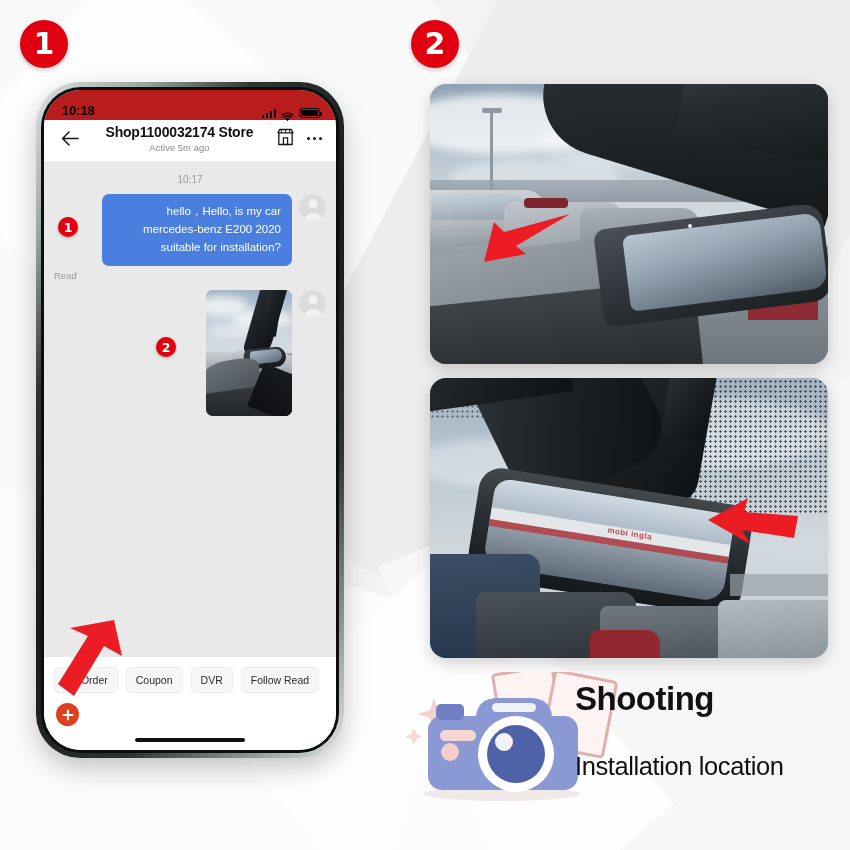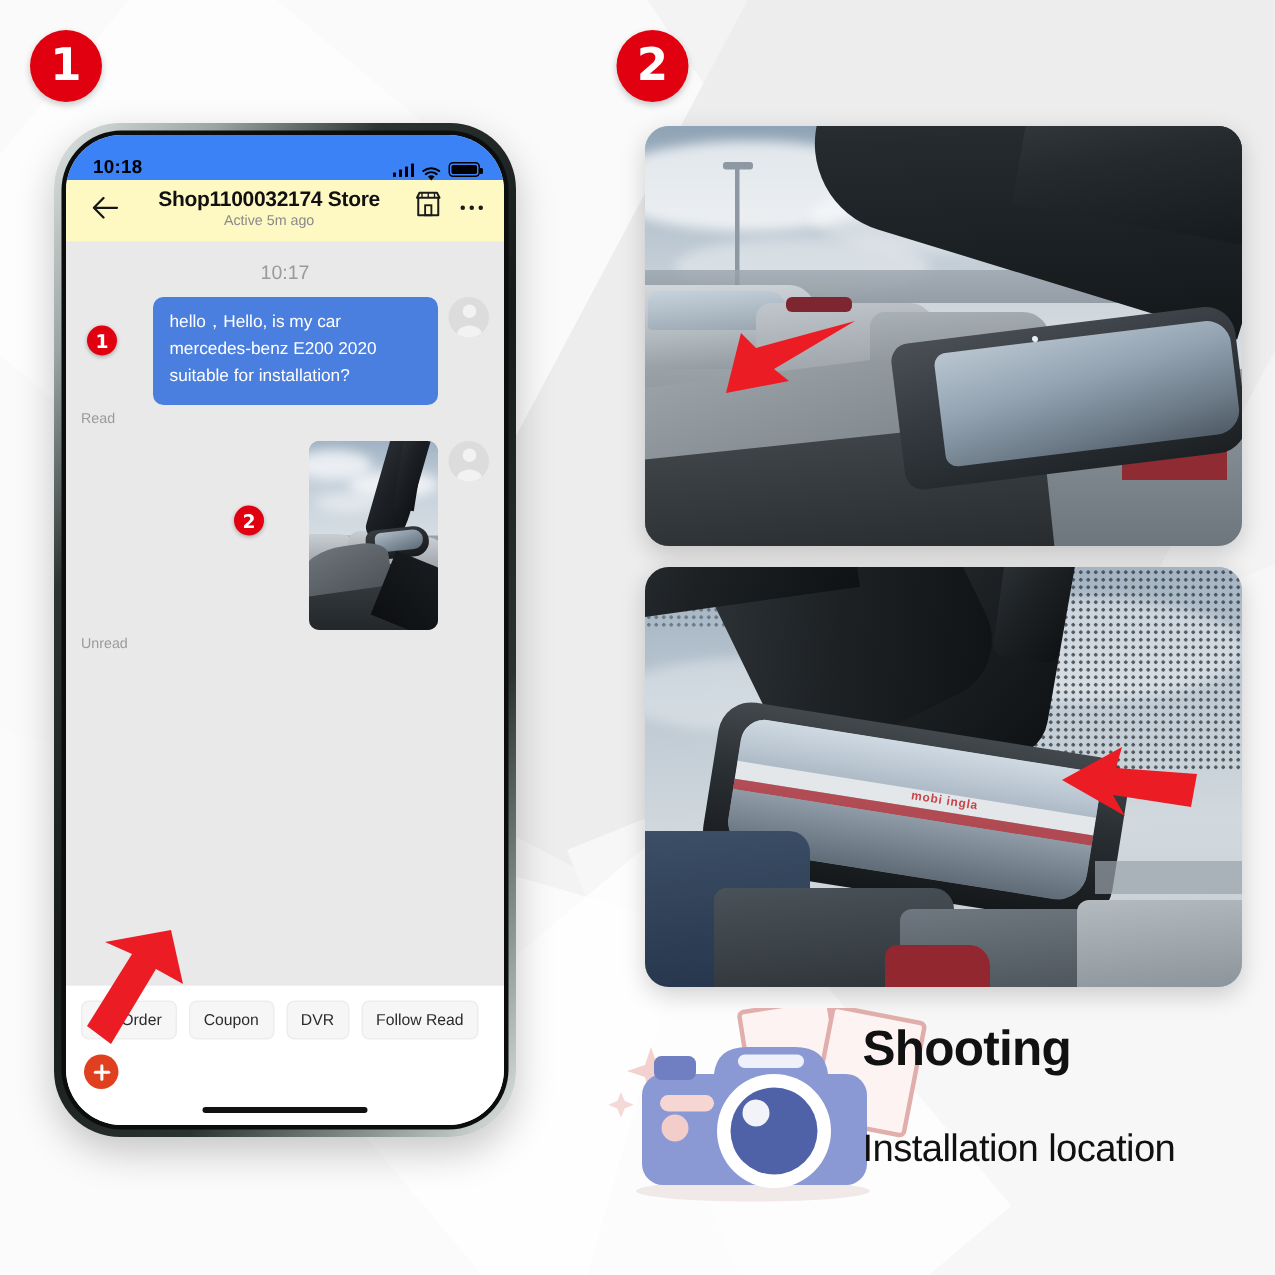--- a/index.html
+++ b/index.html
@@ -126,21 +126,21 @@
     width: 32px; height: 4px; border-radius: 3px;
     background: #262b2b;
   }
   .notch .camdot {
     width: 6px; height: 6px; border-radius: 50%;
     background: #17213a;
   }
 
   .statusbar {
     height: 30px;
-    background: #3b82f6;
+    background: #b91c1c;
     display: flex;
     align-items: flex-end;
     justify-content: space-between;
     padding: 0 16px 2px 18px;
     flex: 0 0 auto;
     position: relative;
     z-index: 10;
   }
   .status-time { font-size: 12.5px; font-weight: bold; color: #000; letter-spacing: .2px; }
   .status-icons { display: flex; align-items: flex-end; gap: 5px; }
@@ -159,21 +159,21 @@
     position: relative; padding: 1.2px;
   }
   .battery::after {
     content:''; position:absolute; right:-3px; top:3px;
     width:1.8px;height:4px;background:#000;border-radius:0 1px 1px 0;
   }
   .battery b { display:block; width:100%; height:100%; background:#000; border-radius:1.2px; }
 
   
   .chat-header {
-    background: #fef9c3;
+    background: #ffffff;
     padding: 4px 12px 8px 12px;
     display: flex;
     align-items: center;
     flex: 0 0 auto;
     border-bottom: 1px solid #e8e8e8;
   }
   .hdr-back { width: 28px; display:flex; align-items:center; justify-content:center; cursor:pointer; }
   .hdr-center { flex: 1; text-align: center; }
   .hdr-title { font-size: 14px; font-weight: bold; color: #111; letter-spacing: -.2px; }
   .hdr-sub { font-size: 9.5px; color: #8a8a8a; margin-top: 2px; }
@@ -184,40 +184,41 @@
   
   .convo {
     flex: 1 1 auto;
     background: #e9e9e9;
     padding: 12px 10px 6px 10px;
     overflow: hidden;
     position: relative;
   }
   .convo-time {
     text-align: center;
-    font-size: 13px;
+    font-size: 10px;
     color: #9a9a9a;
     margin-bottom: 9px;
   }
 
   .msg-row {
     display: flex;
     align-items: flex-start;
     justify-content: flex-end;
     gap: 7px;
     margin-bottom: 4px;
   }
   .bubble {
     max-width: 190px;
     background: #4a7fe0;
     color: #fff;
     font-size: 11.5px;
     line-height: 1.55;
     padding: 9px 11px 10px 11px;
     border-radius: 7px;
+    text-align: right;
   }
   .avatar {
     flex: 0 0 auto;
     width: 27px; height: 27px;
     border-radius: 50%;
     background: #dcdcdc;
     position: relative;
     overflow: hidden;
   }
   .avatar::before {
@@ -568,21 +569,20 @@
                 <div class="cp-pillar" style="left:60px;top:-6px;width:14px;height:52px;transform:rotate(9deg);"></div>
                 <div class="cp-mirror" style="left:38px;top:58px;width:42px;height:20px;transform:rotate(-6deg);"></div>
                 <div class="cp-mirror-glass" style="left:44px;top:60px;width:32px;height:13px;transform:rotate(-6deg);"></div>
                 <div class="cp-dash" style="height:44px;border-radius:40% 10% 0 0;"></div>
                 <div style="position:absolute;left:-4px;bottom:26px;width:58px;height:30px;background:linear-gradient(160deg,#6f767c,#4d5357);border-radius:50% 30% 0 0;transform:rotate(-8deg);"></div>
                 <div style="position:absolute;left:48px;bottom:0;width:46px;height:46px;background:linear-gradient(200deg,#1a1d20,#0d0f11);transform:rotate(22deg);"></div>
               </div>
             </div>
             <div class="avatar"></div>
           </div>
-          <div class="msg-status">Unread</div>
         </div>
 
         <div class="chips">
           <div class="chip">My Order</div>
           <div class="chip">Coupon</div>
           <div class="chip">DVR</div>
           <div class="chip">Follow Read</div>
         </div>
 
         <div class="composer">

